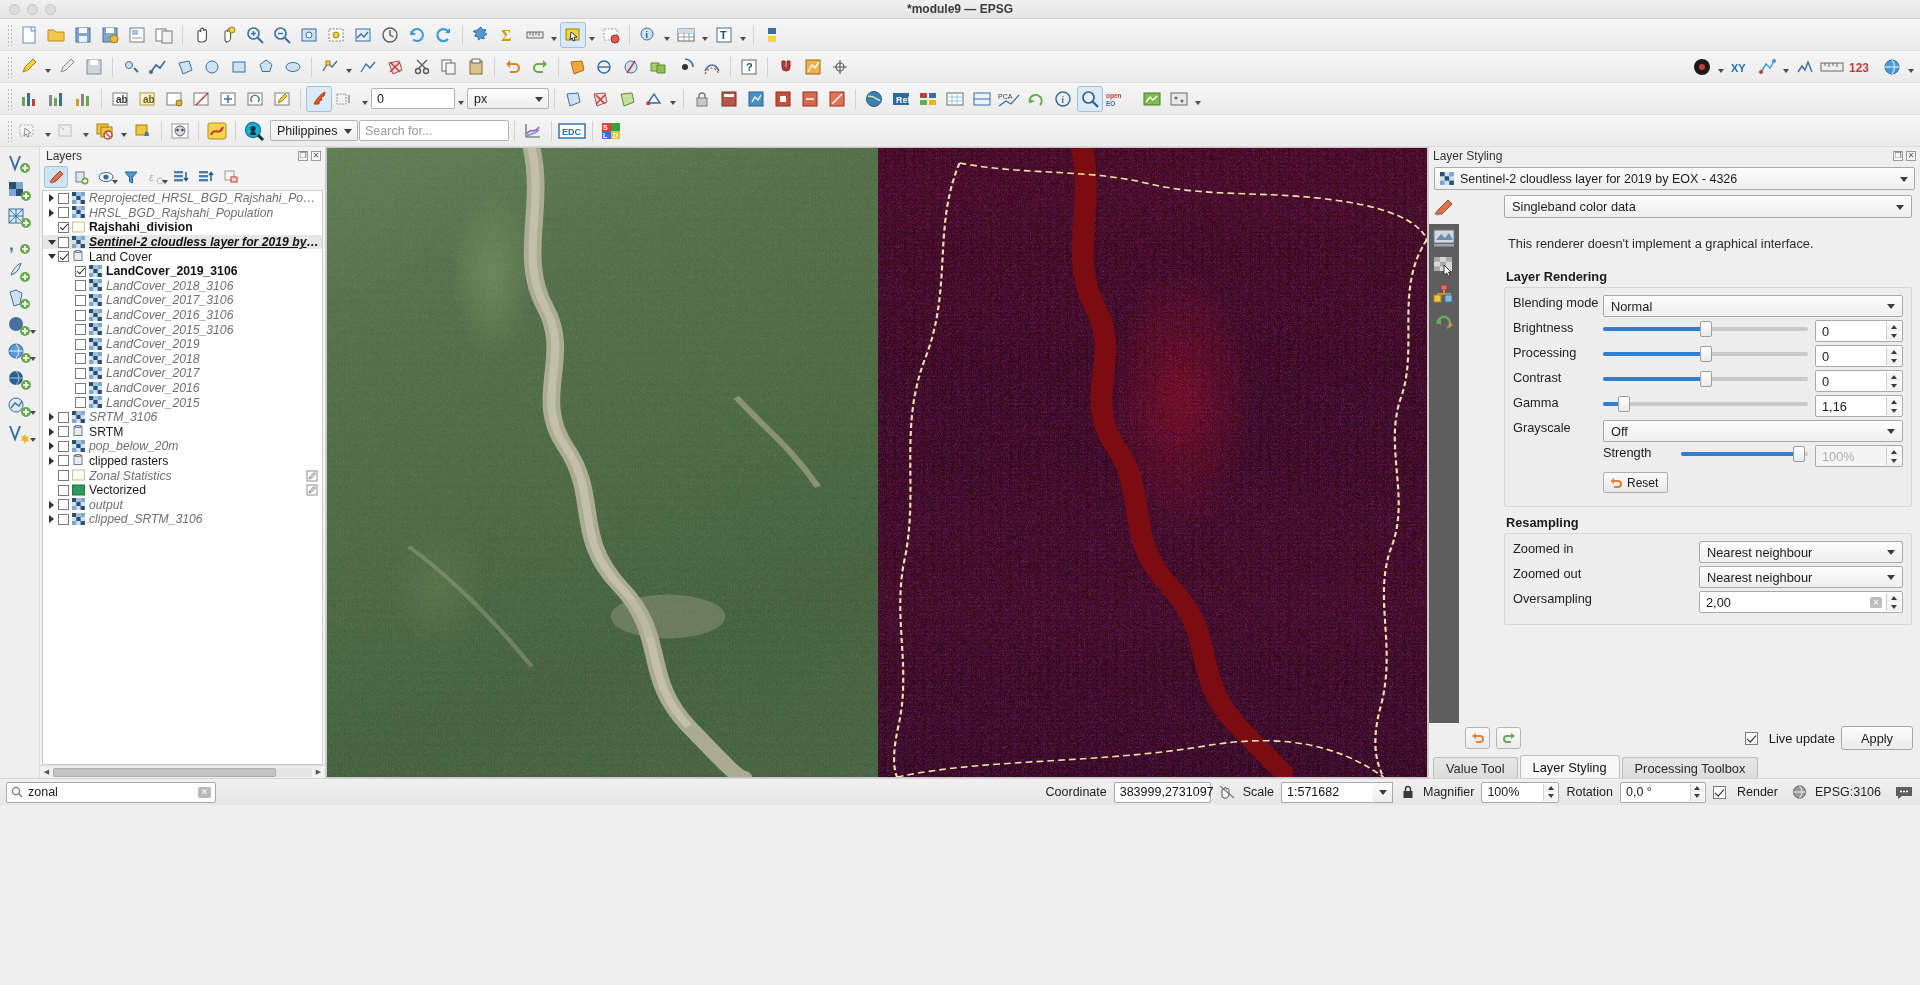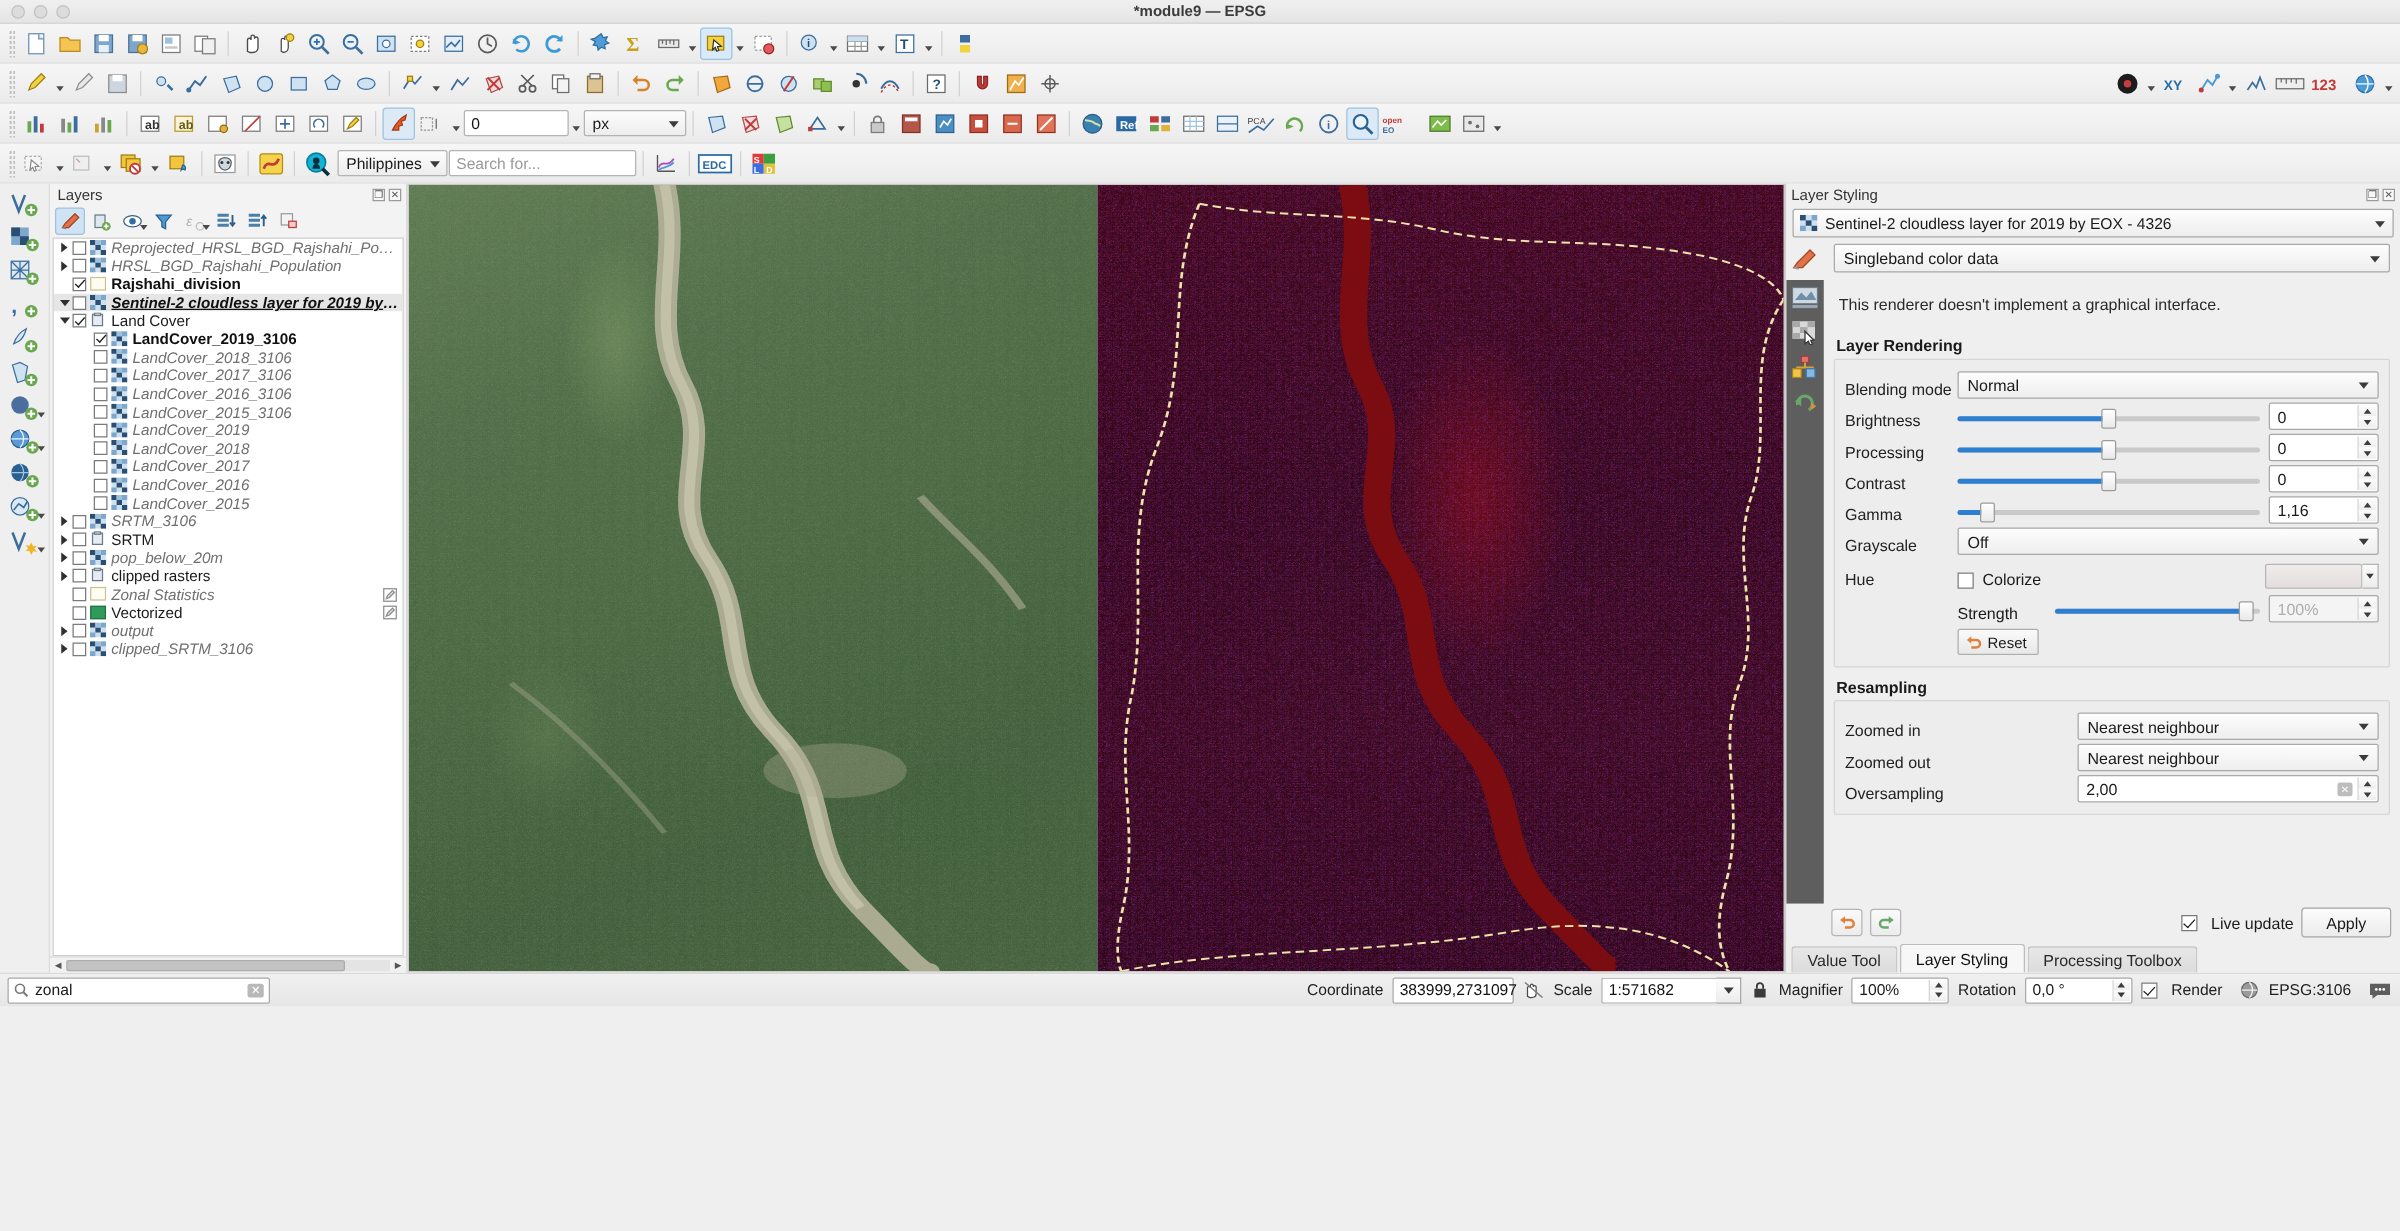--- a/index.html
+++ b/index.html
@@ -91,32 +91,32 @@
   .hs-thumb{position:absolute;left:0;top:0;height:9px;width:86%;background:#c3c3c3;border:1px solid #adadad;border-radius:2px;}
   
   .canvas{flex:1;background:#fff;position:relative;overflow:hidden;border:1px solid #c8c8c8;}
   .mapA,.mapB{position:absolute;top:0;bottom:0;}
   
   .styling{width:492px;background:#efefef;display:flex;flex-direction:column;border-left:1px solid #d0d0d0;}
   .st-head{height:17px;display:flex;align-items:center;justify-content:space-between;padding:0 4px 0 4px;font-size:12px;color:#333;}
   .st-combo{margin:3px 5px 0 5px;height:23px;border:1px solid #a9a9a9;background:linear-gradient(#fdfdfd,#eeeeee);
     border-radius:2px;display:flex;align-items:center;padding:0 20px 0 5px;position:relative;font-size:12.5px;}
   .st-combo:after{content:"";position:absolute;right:6px;top:9px;border-left:4px solid transparent;border-right:4px solid transparent;border-top:5px solid #3b3b3b;}
-  .st-body{flex:1;display:flex;overflow:hidden;}
+  .st-body{flex:1;display:flex;overflow:hidden;gap:37px;}
   .st-rail{width:30px;background:#efefef;display:flex;flex-direction:column;align-items:center;padding-top:6px;}
   .rail-ic{width:24px;height:24px;display:flex;align-items:center;justify-content:center;margin-bottom:4px;}
   .rail-dark{background:#5e5e5e;width:30px;display:flex;flex-direction:column;align-items:center;padding:2px 0;}
   .st-content{flex:1;padding:5px 8px 0 8px;overflow:hidden;}
   .sel-combo{height:23px;border:1px solid #a9a9a9;background:linear-gradient(#fdfdfd,#eeeeee);border-radius:2px;
     display:flex;align-items:center;padding:0 20px 0 7px;position:relative;font-size:12.8px;}
   .sel-combo:after{content:"";position:absolute;right:7px;top:9px;border-left:4px solid transparent;border-right:4px solid transparent;border-top:5px solid #3b3b3b;}
   .note{font-size:12.8px;color:#2a2a2a;margin:18px 0 18px 4px;}
   .grp-title{font-weight:bold;font-size:12.8px;margin:8px 0 3px 2px;}
   .grp{border:1px solid #d6d6d6;background:#ededed;border-radius:2px;padding:7px 8px 8px 8px;}
-  .frow{display:flex;align-items:flex-end;height:24px;margin-bottom:1px;}
+  .frow{display:flex;align-items:flex-start;height:24px;margin-bottom:1px;}
   .flab{width:90px;font-size:12.8px;color:#222;flex:none;}
   .sld{flex:1;height:18px;position:relative;display:flex;align-items:center;margin-right:7px;}
   .sld .trk{position:absolute;left:0;right:0;height:4px;background:#c9c9c9;border-radius:2px;}
   .sld .fill{position:absolute;left:0;height:4px;background:#2f7fd0;border-radius:2px;}
   .sld .knb{position:absolute;width:12px;height:16px;background:linear-gradient(#ffffff,#e9e9e9);
     border:1px solid #9d9d9d;border-radius:2px;}
   .spin{width:88px;height:22px;border:1px solid #a9a9a9;background:#fff;border-radius:2px;
     display:flex;align-items:center;position:relative;padding-left:6px;font-size:12.8px;flex:none;}
   .spin .btns{position:absolute;right:1px;top:1px;bottom:1px;width:15px;
     display:flex;flex-direction:column;border-left:1px solid #cfcfcf;}
@@ -1536,27 +1536,20 @@
                   <div></div>
                   <div></div>
                 </span>
             </div>
           </div>
           <div class="frow">
             <div class="flab">Grayscale</div>
             <div class="dcombo">Off</div>
           </div>
           <div class="frow" style="height:26px">
-            <div class="flab">Hue</div>
-            <div class="chk"></div>
-            <div style="font-size:12.8px;flex:1">Colorize</div>
-            <div class="colorbtn"></div>
-            <div class="colordd"></div>
-          </div>
-          <div class="frow" style="height:26px">
             <div class="flab"></div>
             <div style="width:78px;font-size:12.8px;flex:none">Strength</div>
             <div class="sld">
               <div class="trk"></div>
                 <div class="fill" style="width:93%"></div>
                 <div class="knb" style="left:calc(93% - 6px)"></div>
             </div>
             <div class="spin" style="color:#adadad;background:#f4f4f4">
               <span>100%</span>
               <span class="btns">

